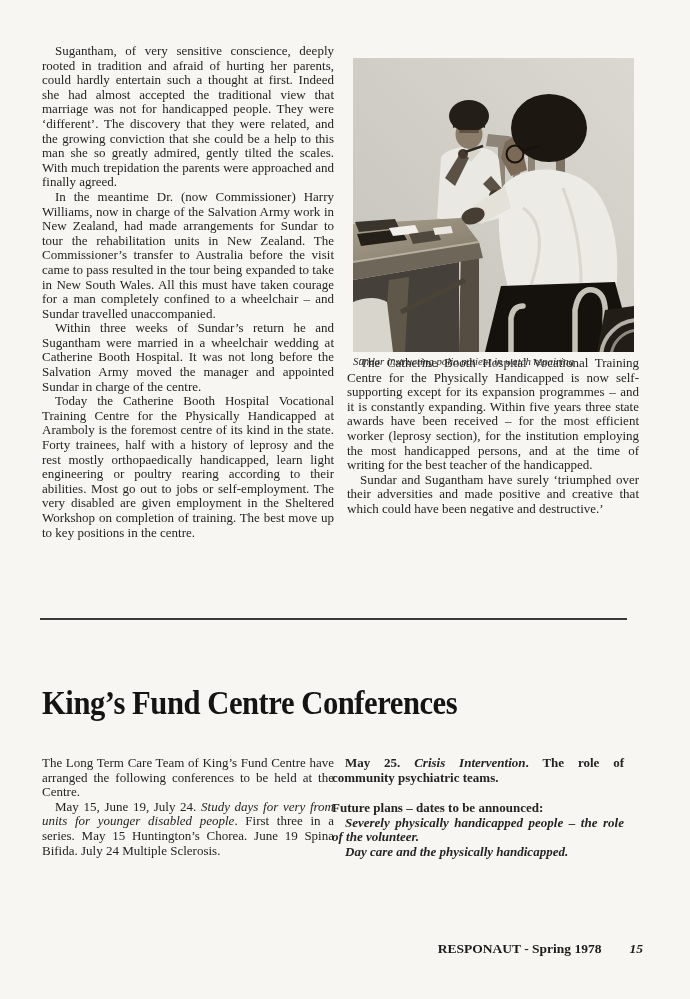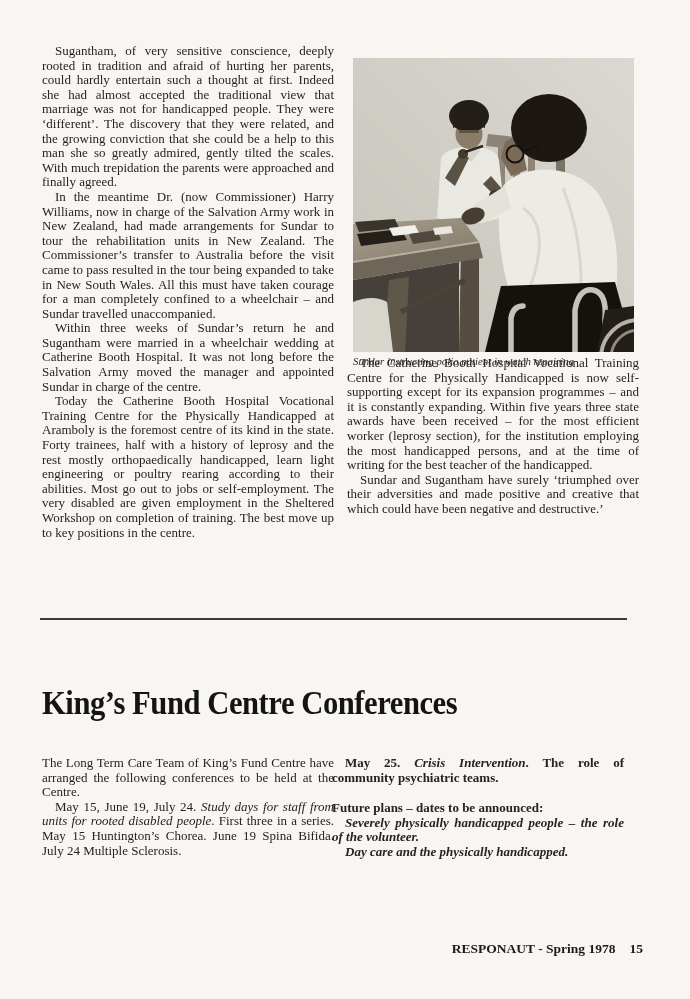--- a/index.html
+++ b/index.html
@@ -27,21 +27,21 @@
   .divider{position:absolute;left:40px;top:618px;width:587px;height:2px;background:#3c3a38;}
   .heading{
     position:absolute;left:42px;top:684px;margin:0;
     font-size:34px;font-weight:700;color:#151412;letter-spacing:-0.5px;
     transform:scaleX(0.9);transform-origin:left center;white-space:nowrap;
   }
   .footer{
     position:absolute;left:42px;top:941px;width:601px;text-align:right;
     font-size:13.5px;font-weight:700;color:#1d1b19;
   }
-  .footer .pageno{margin-left:14px;}
+  .footer .pageno{margin-left:28px;font-style:italic;}
 </style>
 </head>
 <body>
 
 <div class="page">
 
   <div class="col top-left">
       <p class="para indent"><span>Sugantham, of very sensitive conscience, deeply rooted in tradition and afraid of hurting her parents, could hardly entertain such a thought at first. Indeed she had almost accepted the traditional view that marriage was not for handicapped people. They were ‘different’. The discovery that they were related, and the growing conviction that she could be a help to this man she so greatly admired, gently tilted the scales. With much trepidation the parents were approached and finally agreed.</span></p>
       <p class="para indent"><span>In the meantime Dr. (now Commissioner) Harry Williams, now in charge of the Salvation Army work in New Zealand, had made arrangements for Sundar to tour the rehabilitation units in New Zealand. The Commissioner’s transfer to Australia before the visit came to pass resulted in the tour being expanded to take in New South Wales. All this must have taken courage for a man completely confined to a wheelchair – and Sundar travelled unaccompanied.</span></p>
       <p class="para indent"><span>Within three weeks of Sundar’s return he and Sugantham were married in a wheelchair wedding at Catherine Booth Hospital. It was not long before the Salvation Army moved the manager and appointed Sundar in charge of the centre.</span></p>
@@ -122,21 +122,21 @@
       <p class="para indent"><span>The Catherine Booth Hospital Vocational Training Centre for the Physically Handicapped is now self-supporting except for its expansion programmes – and it is constantly expanding. Within five years three state awards have been received – for the most efficient worker (leprosy section), for the institution employing the most handicapped persons, and at the time of writing for the best teacher of the handicapped.</span></p>
       <p class="para indent"><span>Sundar and Sugantham have surely ‘triumphed over their adversities and made positive and creative that which could have been negative and destructive.’</span></p>
     </div>
 
   <div class="divider"></div>
 
   <h1 class="heading">King’s Fund Centre Conferences</h1>
 
   <div class="col conf-left">
       <p class="para"><span>The Long Term Care Team of King’s Fund Centre have arranged the following conferences to be held at the Centre.</span></p>
-      <p class="para indent"><span>May 15, June 19, July 24. </span><span class="it">Study days for staff from units for rooted disabled people</span><span>. First three in a series. May 15 Huntington’s Chorea. June 19 Spina Bifida. July 24 Multiple Sclerosis.</span></p>
+      <p class="para indent"><span>May 15, June 19, July 24. </span><span class="it">Study days for very from units for younger disabled people</span><span>. First three in a series. May 15 Huntington’s Chorea. June 19 Spina Bifida. July 24 Multiple Sclerosis.</span></p>
     </div>
 
   <div class="col conf-right">
       <p class="para indent"><span>May 25. </span><span class="it">Crisis Intervention</span><span>. The role of community psychiatric teams.</span></p>
       <p class="para gap"><span>Future plans – dates to be announced:</span></p>
       <p class="para indent"><span class="it">Severely physically handicapped people – the role of the volunteer.</span></p>
       <p class="para indent"><span class="it">Day care and the physically handicapped.</span></p>
     </div>
 
   <div class="footer">

